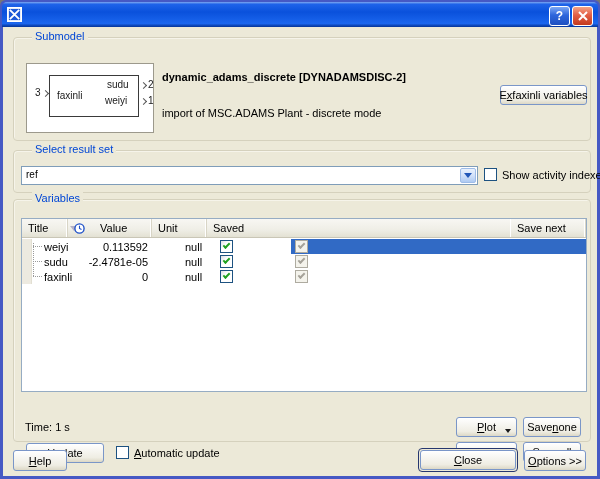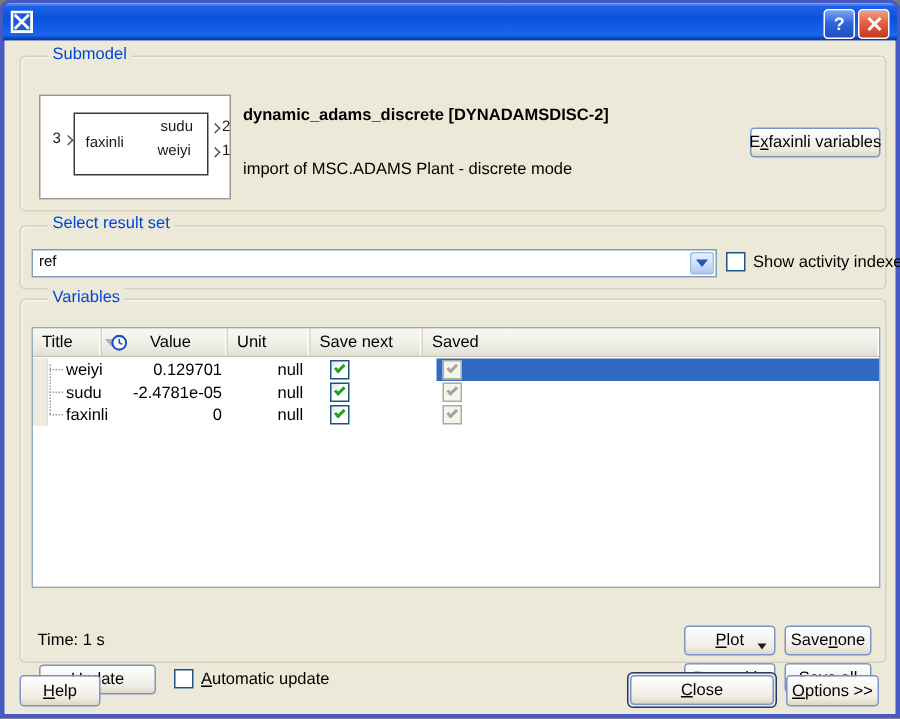--- a/index.html
+++ b/index.html
@@ -138,37 +138,37 @@
           <div class="h" style="width:84px;">
             <svg class="clock" width="11" height="11" viewBox="0 0 12 12">
               <circle cx="6" cy="6" r="5" fill="#fff" stroke="#1E50C8" stroke-width="1.5"></circle>
               <path d="M6 3 v3 l2.2 1.2" stroke="#1E50C8" stroke-width="1.2" fill="none"></path>
             </svg>
             <span>Value</span>
           </div>
           <div class="h" style="width:55px;">
             <span>Unit</span>
           </div>
+          <div class="h" style="flex:1;border-right:none;">
+            <span>Saved</span>
+          </div>
           <div class="h" style="width:75px;">
             <span>Save next</span>
-          </div>
-          <div class="h" style="flex:1;border-right:none;">
-            <span>Saved</span>
           </div>
         </div>
 
         <div class="treeline"></div>
 
         <div class="trow" style="top:20px;">
           <div class="c-gutter"></div>
           <div class="c-title">
               <span class="tree"></span>
               <span>weiyi</span>
             </div>
-          <div class="c-value">0.129701</div>
+          <div class="c-value">0.113592</div>
           <div class="c-unit">null</div>
           <div class="c-savenext">
               <span class="cb">
                 <span class="mark"></span>
               </span>
             </div>
           <div class="c-saved sel">
               <span class="cb disabled">
                 <span class="mark"></span>
               </span>

